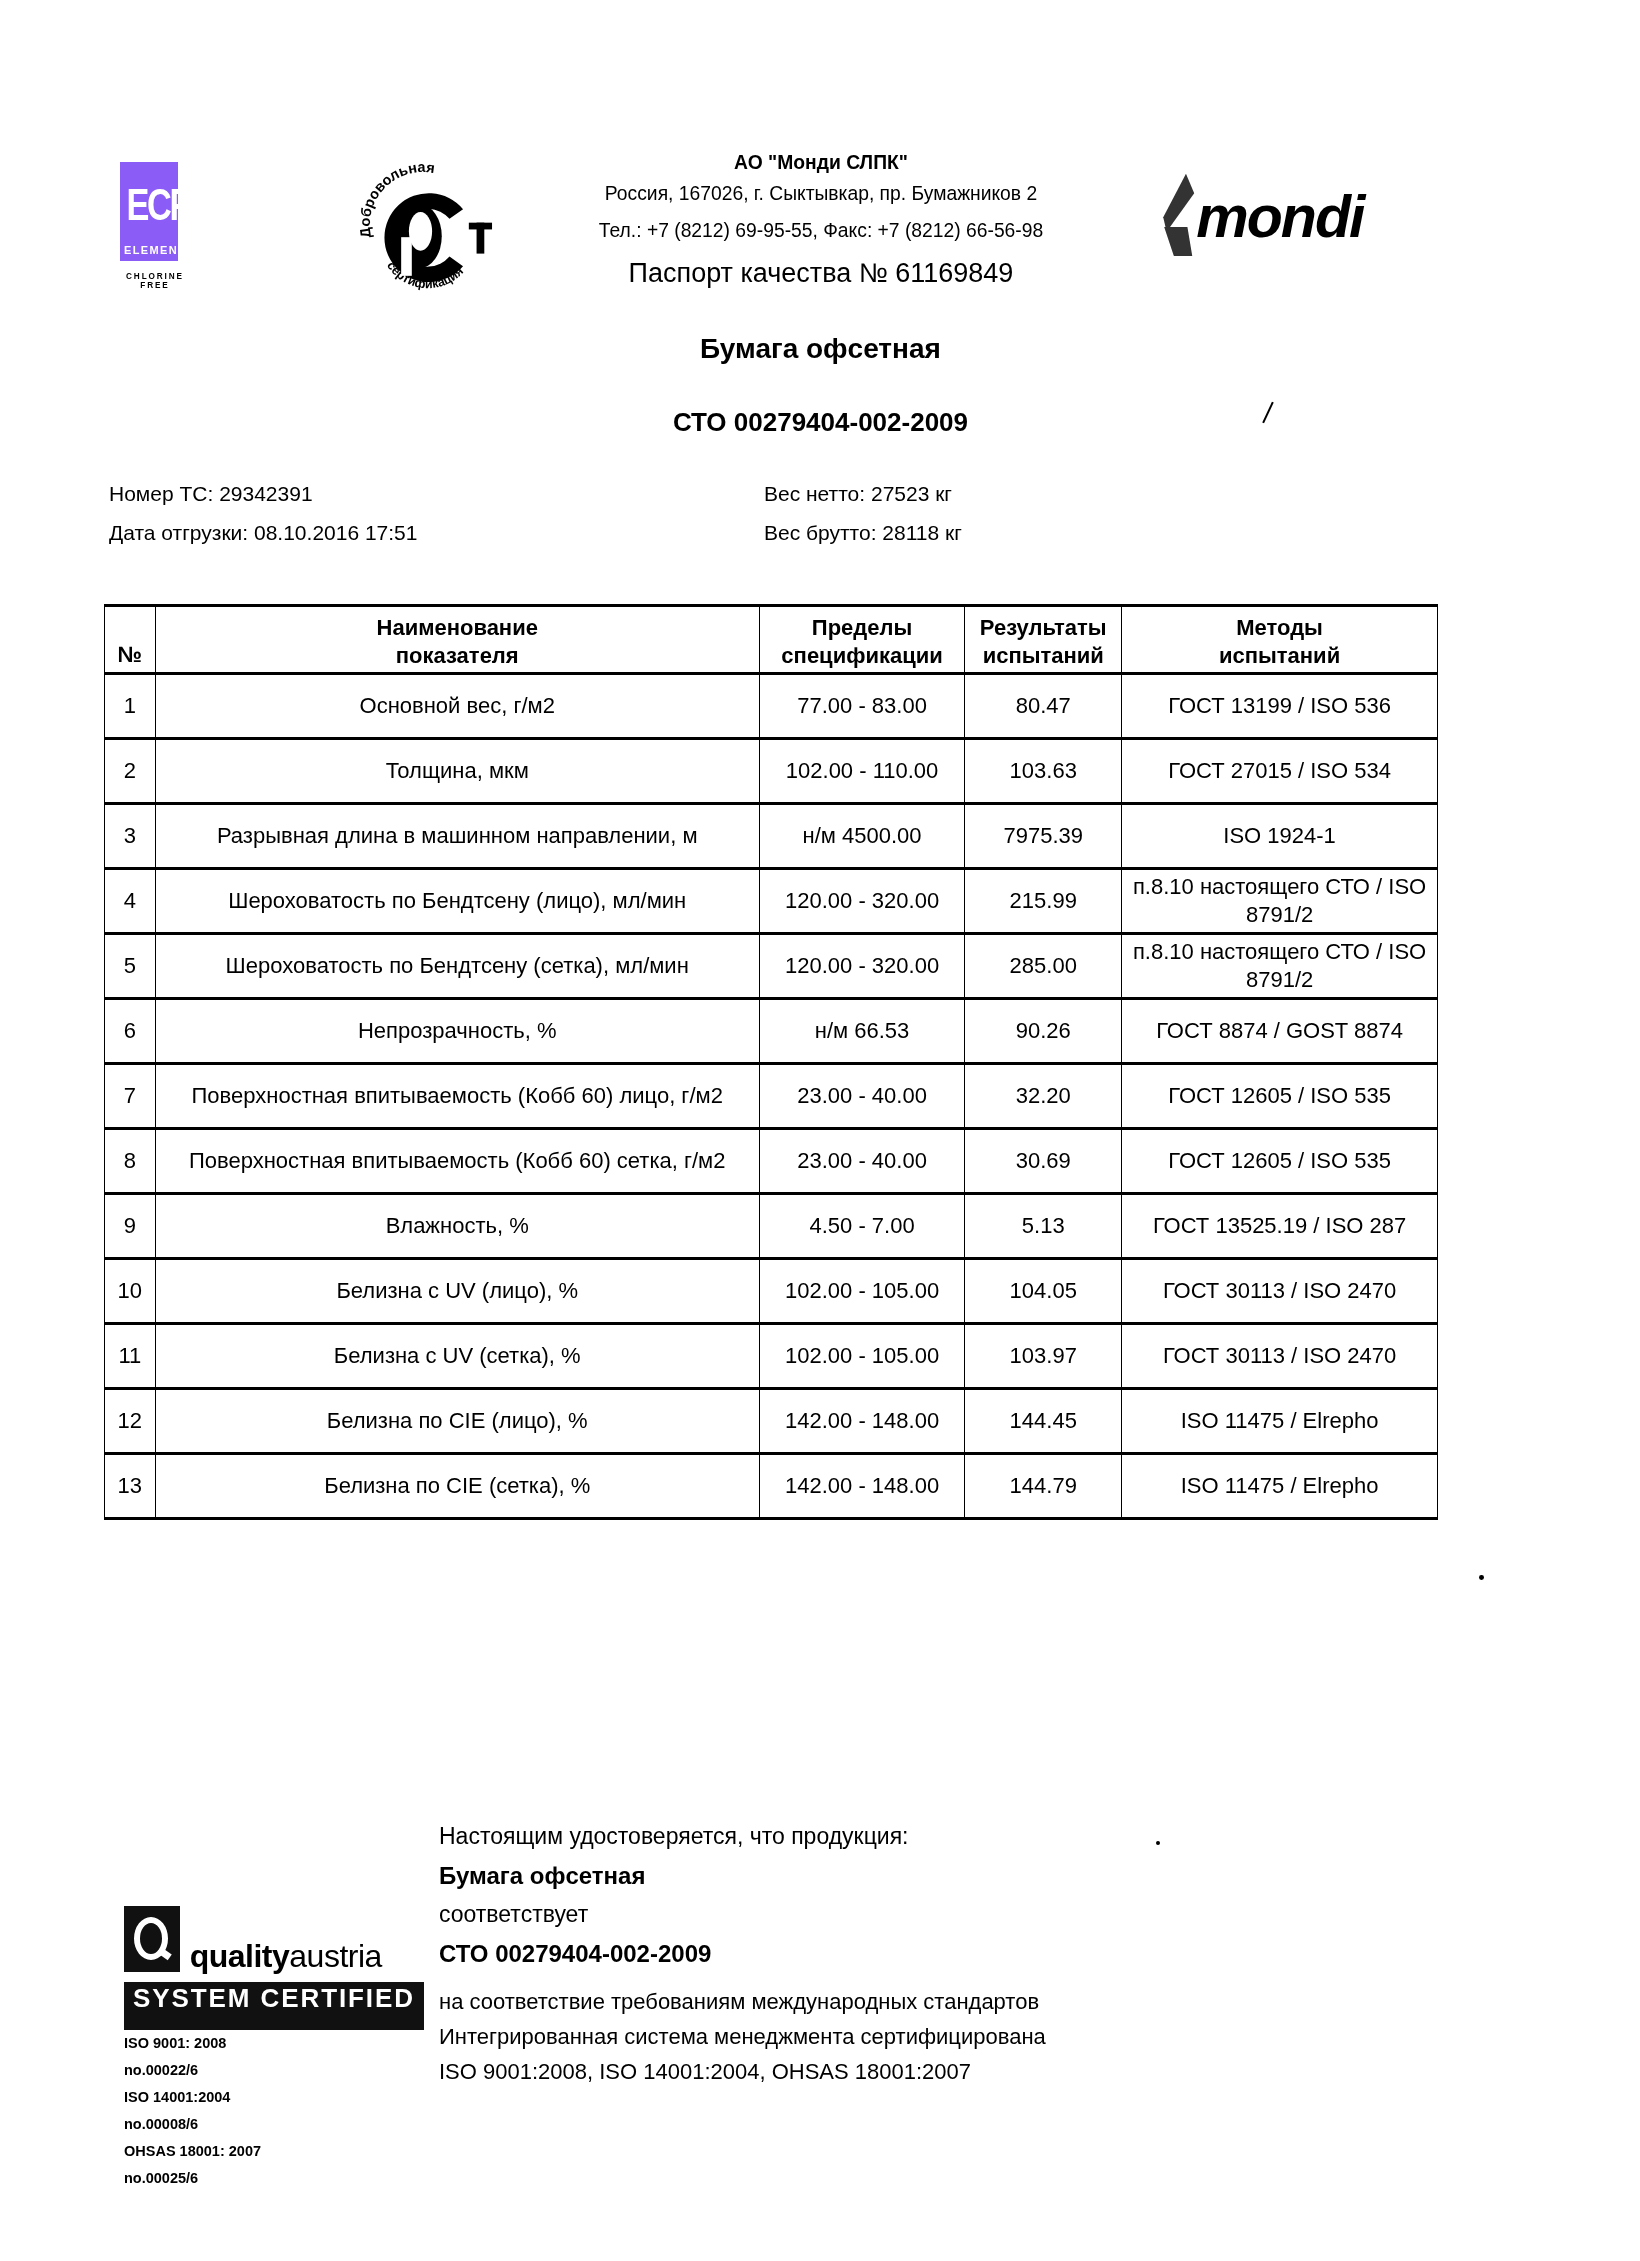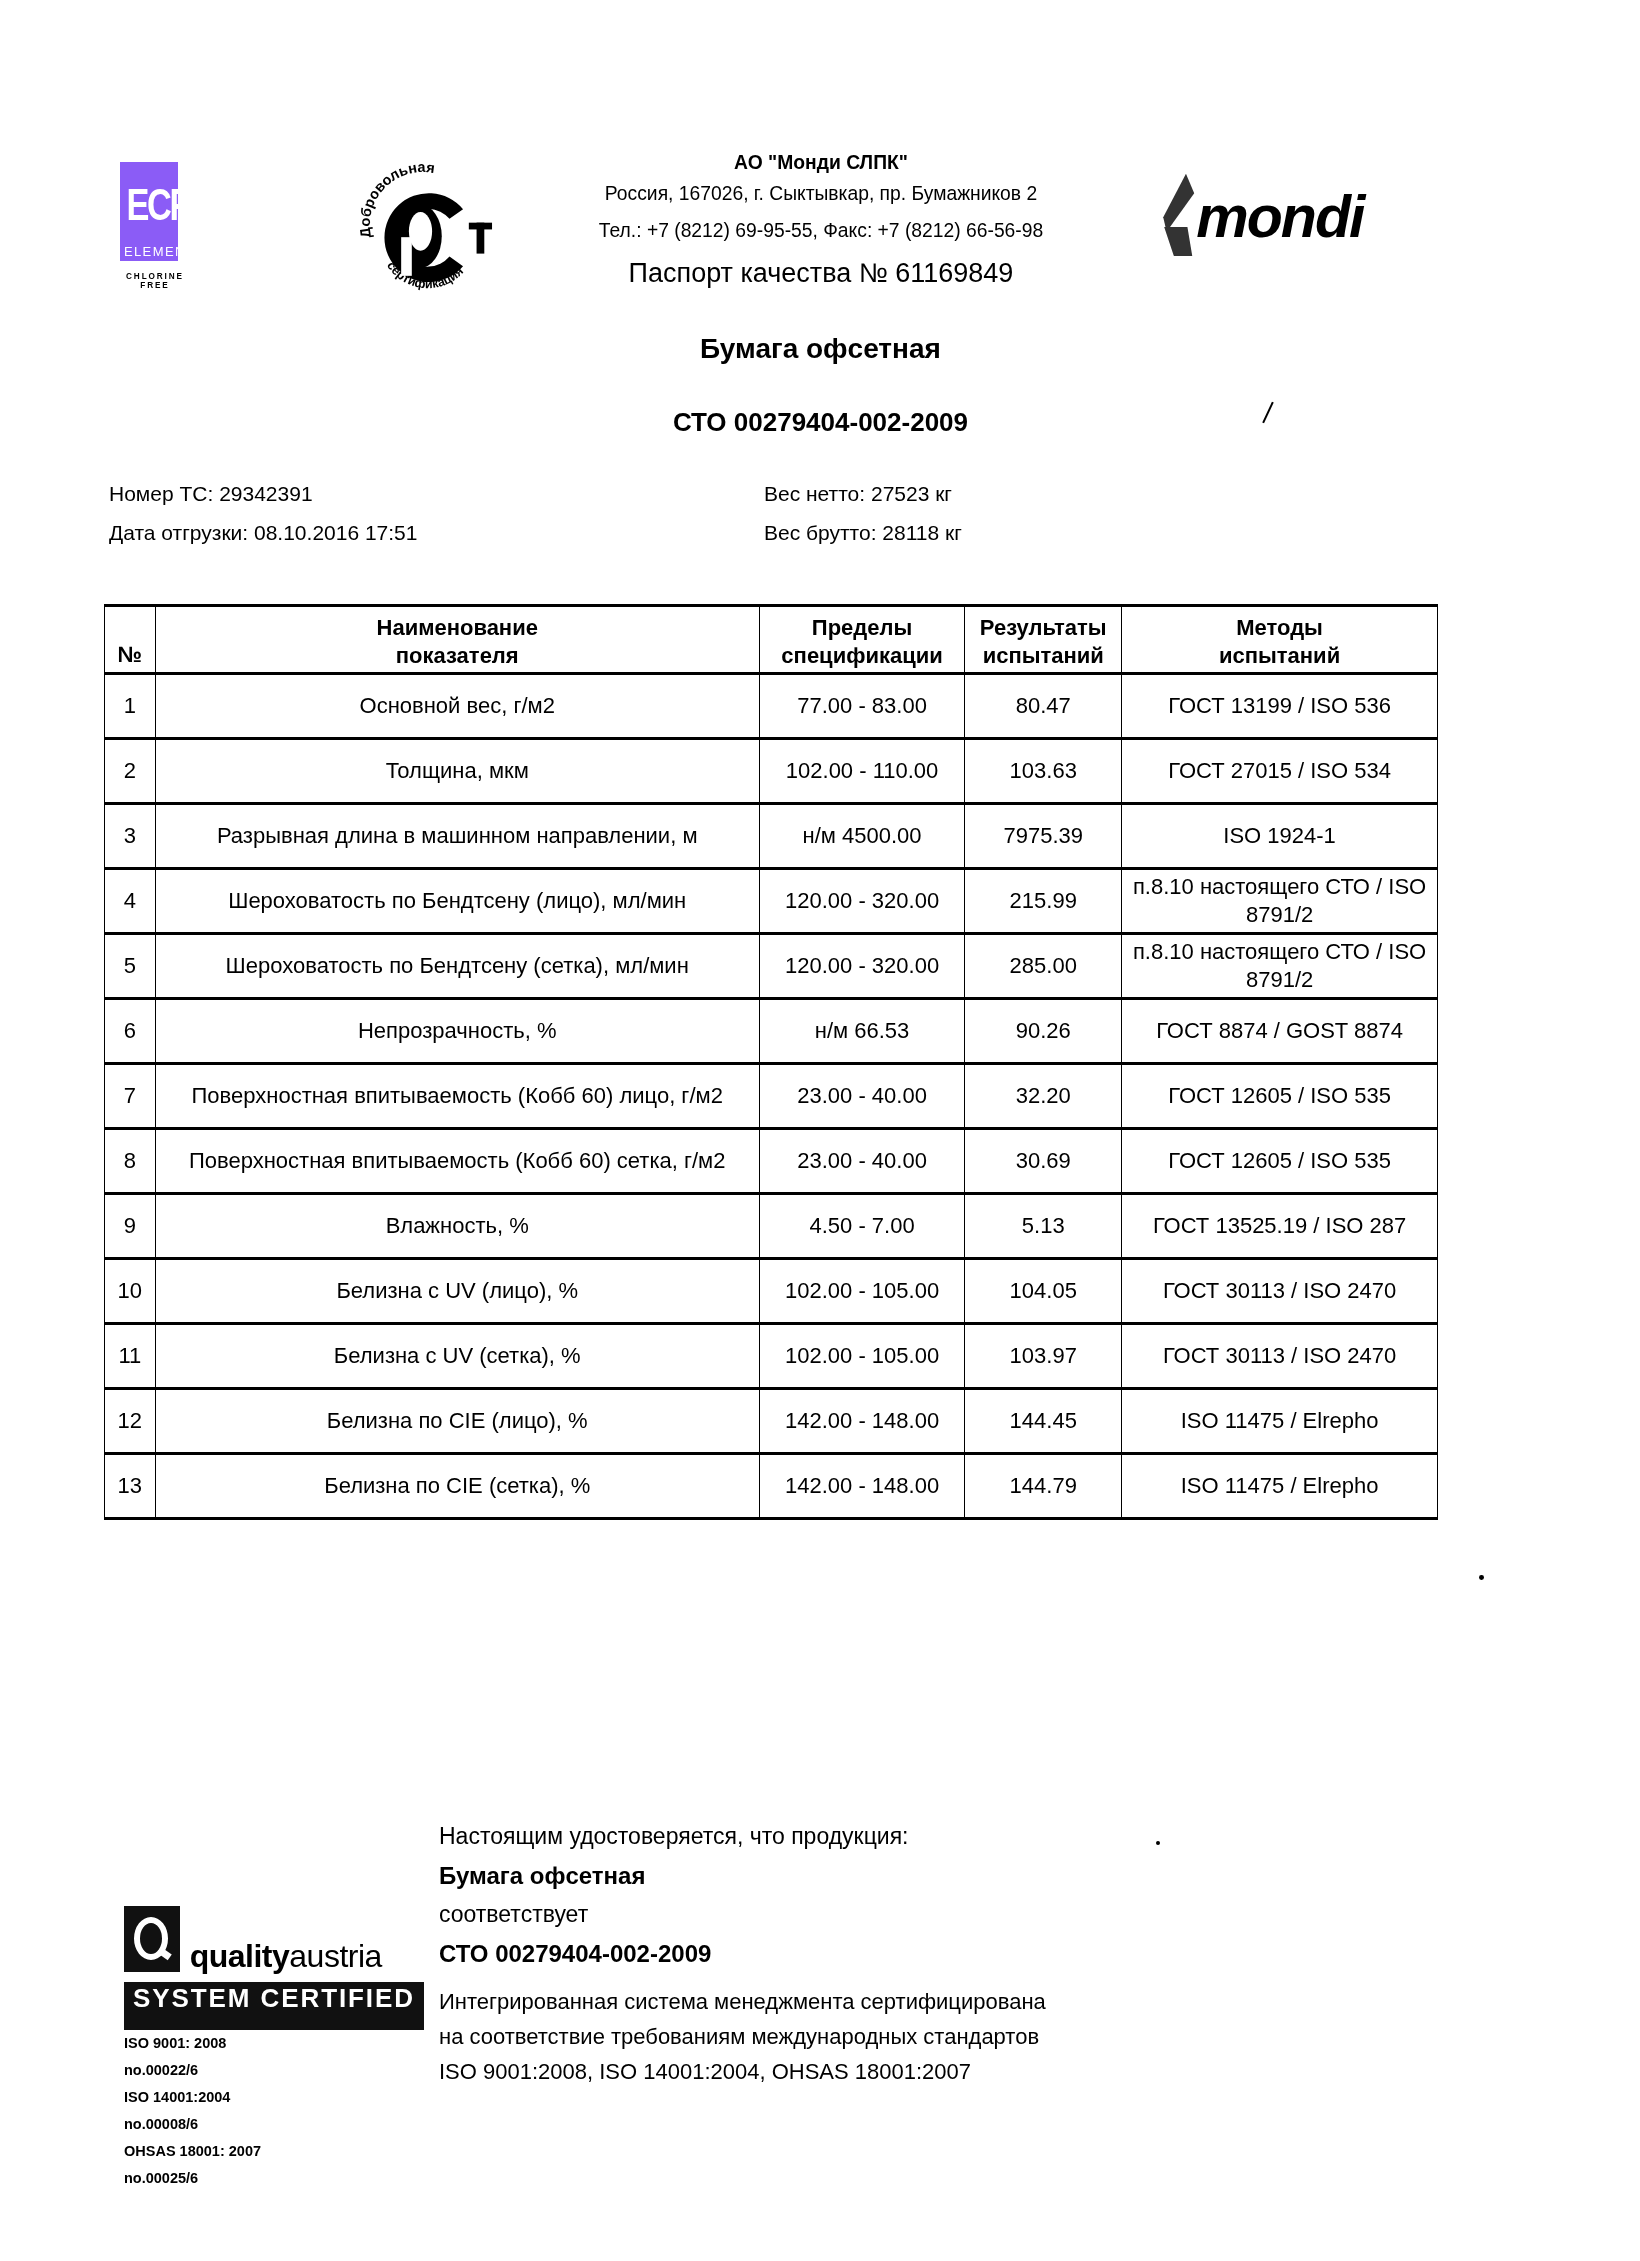--- a/index.html
+++ b/index.html
@@ -7,21 +7,21 @@
     width: 1641px; height: 2261px; position: relative; overflow: hidden;
     font-family: "Liberation Sans", sans-serif; color: #000;
   }
   .abs { position: absolute; }
 
   
   #ecf-logo { left: 119px; top: 162px; width: 110px; }
   #ecf-box { width: 58px; height: 99px; background: #8b5cf6; margin-left: 1px; position: relative; }
   #ecf-text { position: absolute; left: 0; right: 0; top: 18.4px; text-align: center; color: #fff;
     font-family: "Liberation Sans Narrow", "Liberation Sans", sans-serif; font-weight: bold; font-size: 44px; letter-spacing: -2.9px; transform: scaleX(0.78); }
-  #ecf-elemental { position: absolute; left: 3.9px; right: 3.9px; top: 82px; text-align: left; color: #fff; font-size: 13px; font-weight: normal; letter-spacing: 1.4px; }
+  #ecf-elemental { position: absolute; left: 3.9px; right: 3.9px; top: 82px; text-align: left; color: #fff; font-size: 11px; font-weight: bold; letter-spacing: 1.4px; }
   #ecf-chlorine { margin-top: 10.6px; font-size: 8.2px; font-weight: bold; letter-spacing: 1.9px; width: 72px; text-align: center; }
 
   
   #rst-logo { left: 348px; top: 155px; width: 145px; height: 145px; }
 
   
   #company-block { left: 483px; top: 151px; width: 676px; text-align: center; }
   #company-name { font-size: 19.3px; font-weight: bold; line-height: 24px; }
   #company-address, #company-phone { font-size: 19.3px; line-height: 37px; }
   #passport-title { font-size: 27px; font-weight: normal; margin-top: 8.7px; }
@@ -252,22 +252,22 @@
       </tr>
     </tbody>
 </table>
 
 <div id="cert-block" class="abs">
   <div id="cert-intro">Настоящим удостоверяется, что продукция:</div>
   <div id="cert-product">Бумага офсетная</div>
   <div id="cert-complies">соответствует</div>
   <div id="cert-standard">СТО 00279404-002-2009</div>
   <div id="cert-ims">
+    <div>на соответствие требованиям международных стандартов</div>
     <div>Интегрированная система менеджмента сертифицирована</div>
-    <div>на соответствие требованиям международных стандартов</div>
     <div>ISO 9001:2008, ISO 14001:2004, OHSAS 18001:2007</div>
   </div>
 </div>
 
 <div id="qa-logo" class="abs">
   <div id="qa-top">
     <div id="qa-q">
       <div id="qa-q-ring"></div>
         <div id="qa-q-tail"></div>
     </div>

